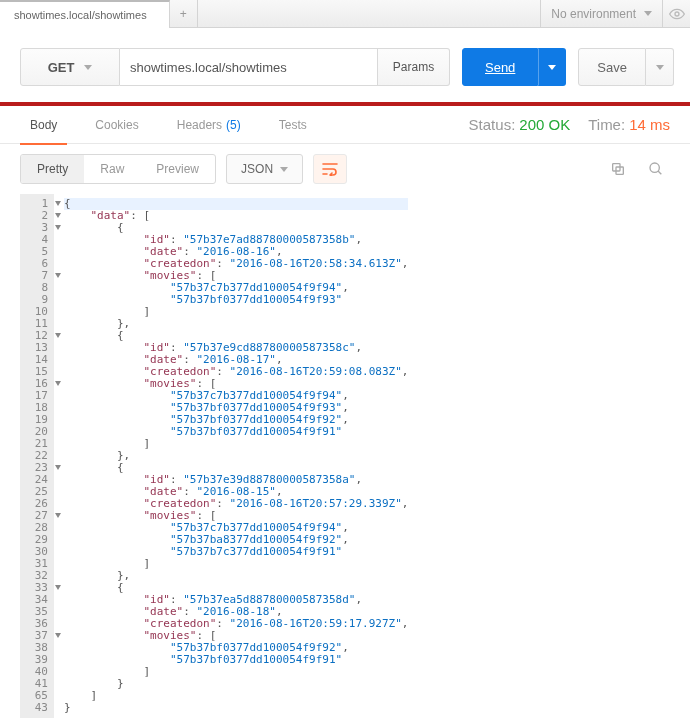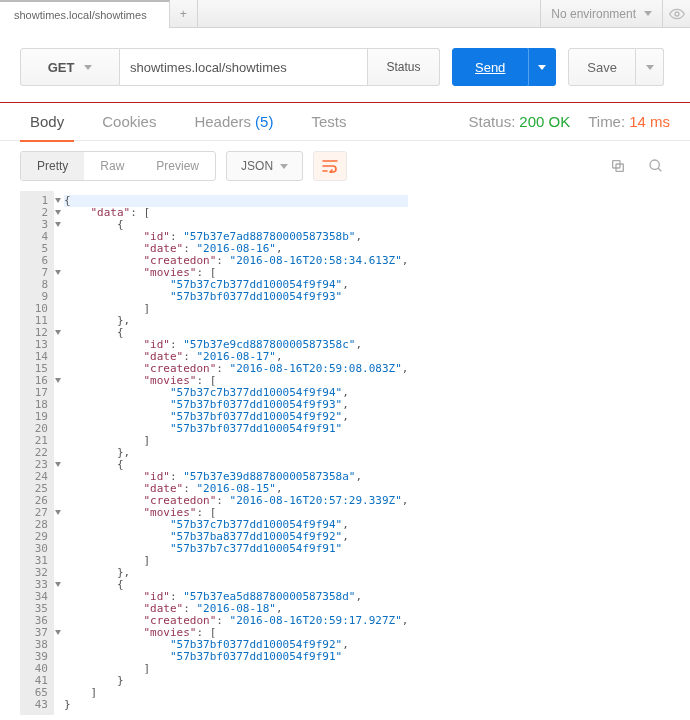--- a/index.html
+++ b/index.html
@@ -8,36 +8,36 @@
 
 .tabbar { display: flex; align-items: center; height: 28px; background: linear-gradient(#f8f8f8,#ececec); border-bottom: 1px solid #d4d4d4; }
 .tab { display: flex; align-items: center; height: 28px; padding: 0 22px 0 14px; background: #fff; border-right: 1px solid #d4d4d4; font-size: 11px; color: #666; border-top: 2px solid #bbb; position: relative; }
 .tab-new { width: 28px; display: flex; align-items: center; justify-content: center; color: #999; cursor: pointer; border-right: 1px solid #d4d4d4; height: 28px; }
 .tabbar-spacer { flex: 1; }
 .env { display: flex; align-items: center; padding: 0 10px; color: #999; font-size: 12px; gap: 8px; border-left: 1px solid #d4d4d4; height: 28px; }
 .chev-down { width: 0; height: 0; border-left: 4px solid transparent; border-right: 4px solid transparent; border-top: 5px solid #aaa; display: inline-block; }
 .eye-btn { width: 28px; display:flex; align-items:center; justify-content:center; border-left:1px solid #d4d4d4; height:28px; color:#bbb;}
 
 
-.reqwrap { padding: 20px 26px 16px 20px; border-bottom: 1px solid #b91c1c;}
+.reqwrap { padding: 20px 16px 16px 20px; border-bottom: 4px solid #b91c1c;}
 .reqbar { display: flex; height: 38px; }
 .method { width: 100px; border: 1px solid #d9d9d9; background: linear-gradient(#fcfcfc,#f4f4f4); display: flex; align-items: center; justify-content: center; gap: 10px; font-size: 13px; color: #555; font-weight: 600; border-radius: 3px 0 0 3px; }
 .url { flex: 1; border: 1px solid #d9d9d9; border-left: none; padding: 0 10px; font-size: 13px; color: #555; outline: none; }
 .params { width: 72px; border: 1px solid #d9d9d9; border-left: none; background: linear-gradient(#fcfcfc,#f4f4f4); display: flex; align-items: center; justify-content: center; font-size: 12px; color: #555; border-radius: 0 3px 3px 0; }
 .send { margin-left: 12px; display: flex; }
 .send-main { background: #0f7ae5; color: #fff; border: 1px solid #0f7ae5; padding: 0 22px; display: flex; align-items: center; font-size: 13px; border-radius: 3px 0 0 3px; text-decoration: underline; }
 .send-dd { background: #0f7ae5; border: 1px solid #0f7ae5; border-left: 1px solid rgba(255,255,255,.3); width: 28px; display:flex; align-items:center; justify-content:center; border-radius:0 3px 3px 0;}
 .send-dd .chev-down { border-top-color:#fff;}
 .save { margin-left: 12px; display:flex;}
 .save-main { border:1px solid #d9d9d9; background:linear-gradient(#fcfcfc,#f4f4f4); padding:0 18px; display:flex; align-items:center; font-size:13px; color:#666; border-radius:3px 0 0 3px;}
 .save-dd { border:1px solid #d9d9d9; border-left:none; width:28px; display:flex; align-items:center; justify-content:center; background:linear-gradient(#fcfcfc,#f4f4f4); border-radius:0 3px 3px 0;}
 
 
 .resp-head { display:flex; align-items:center; padding: 0 20px; height: 38px; border-bottom: 1px solid #e8e8e8;}
-.rtab { padding: 0 10px; margin-right: 18px; height:38px; display:flex; align-items:center; color:#999; font-size:15px; position:relative; cursor:pointer;}
+.rtab { padding: 0 10px; margin-right: 18px; height:38px; display:flex; align-items:center; color:#999; font-size:12px; position:relative; cursor:pointer;}
 .rtab.active { color:#555; }
 .rtab.active::after { content:""; position:absolute; bottom:-1px; left:0; right:0; height:2px; background:#ff6c37;}
 .rtab .badge { color:#0f7ae5; margin-left:4px;}
 .resp-head-spacer { flex:1;}
 .stat { font-size:15px; color:#999; margin-left:18px;}
 .stat .v { color:#24a937; margin-left:4px;}
 .stat .v2 { color:#ff6c37; margin-left:4px;}
 
 
 .toolbar { display:flex; align-items:center; padding:10px 20px; gap:10px;}
@@ -83,21 +83,21 @@
 </div>
 
 <div class="reqwrap">
   <div class="reqbar">
     <div class="method">
       <span>GET</span>
       <span class="chev-down"></span>
     </div>
     <input class="url" value="showtimes.local/showtimes" style="">
     <div class="params">
-        <span>Status</span>
+        <span>Params</span>
       </div>
     <div class="send">
       <div class="send-main">
           <span>Send</span>
         </div>
       <div class="send-dd">
           <span class="chev-down"></span>
         </div>
     </div>
     <div class="save">

